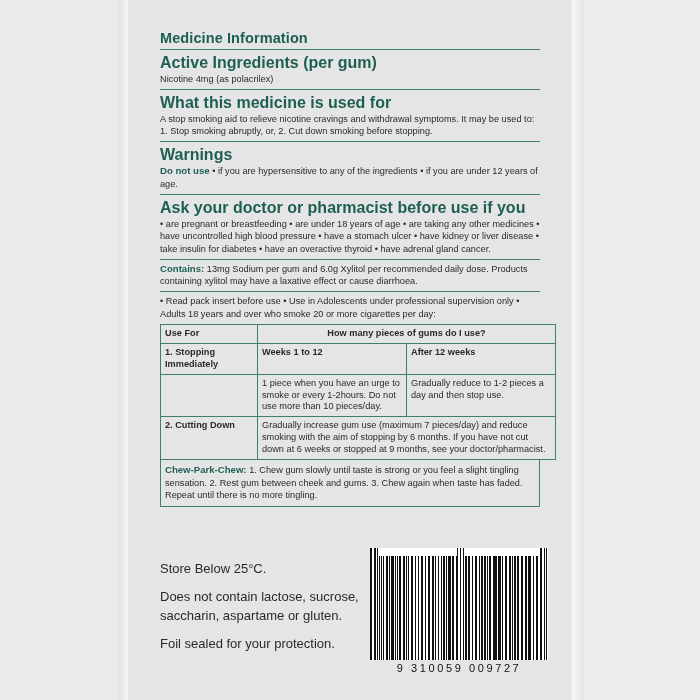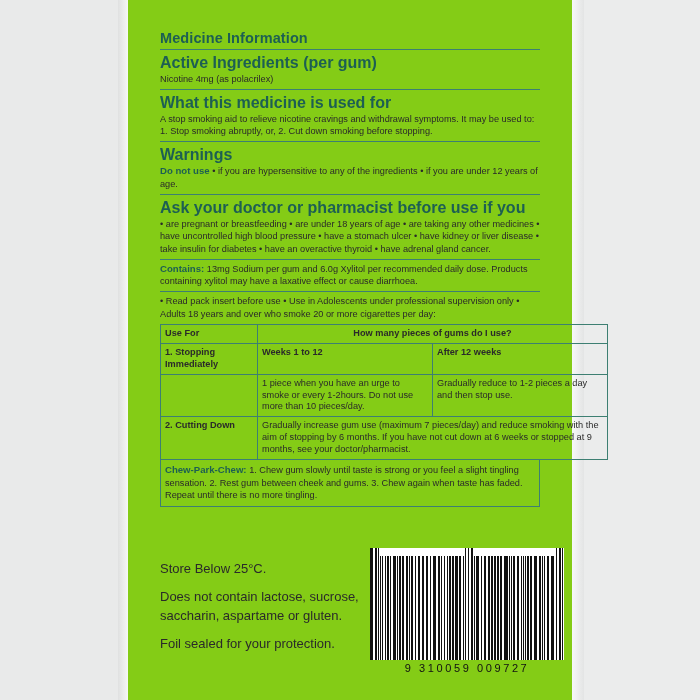--- a/index.html
+++ b/index.html
@@ -6,21 +6,21 @@
   body{
     width:700px;height:700px;
     background:#ffffff;
     font-family:"Liberation Sans", sans-serif;
     color:#1a1a1a;
     overflow:hidden;
   }
   .page{
     position:relative;
     width:700px;height:700px;
-    background:#84cc16;
+    background:#e5e5e5;
   }
   
   .edge-left{
     position:absolute;left:0;top:0;width:128px;height:700px;
     background:#e9eaea;
   }
   .edge-left-inner{
     position:absolute;left:118px;top:0;width:10px;height:700px;
     background:linear-gradient(to right,#e0e1e1,#f6f7f7);
   }
@@ -67,21 +67,21 @@
     color:#1d5f53;
   }
   .inline-bd{
     font-size:9.2px;
     color:#2a2a2a;
     font-weight:normal;
   }
   
   table.usetab{
     border-collapse:collapse;
-    width:448px;
+    width:396px;
     margin-top:0px;
     table-layout:fixed;
     padding-left:28px;
   }
   table.usetab td{
     border:1px solid #3d7f72;
     vertical-align:top;
     padding:3px 4px;
     font-size:9.2px;
     color:#2a2a2a;
@@ -121,21 +121,21 @@
     width:200px;
     font-size:13px;
     color:#2a2a2a;
     line-height:1.45;
   }
   .footer p{margin:0 0 9px 0;}
   
   .barcode-wrap{
     position:absolute;
     left:370px;top:548px;
-    width:194px;
+    width:178px;
   }
   .bars{
     height:112px;
     display:flex;
     align-items:flex-end;
     background:#ffffff;
   }
   .bars span{display:block;background:#111;}
   .bc-num{
     margin-top:2px;

